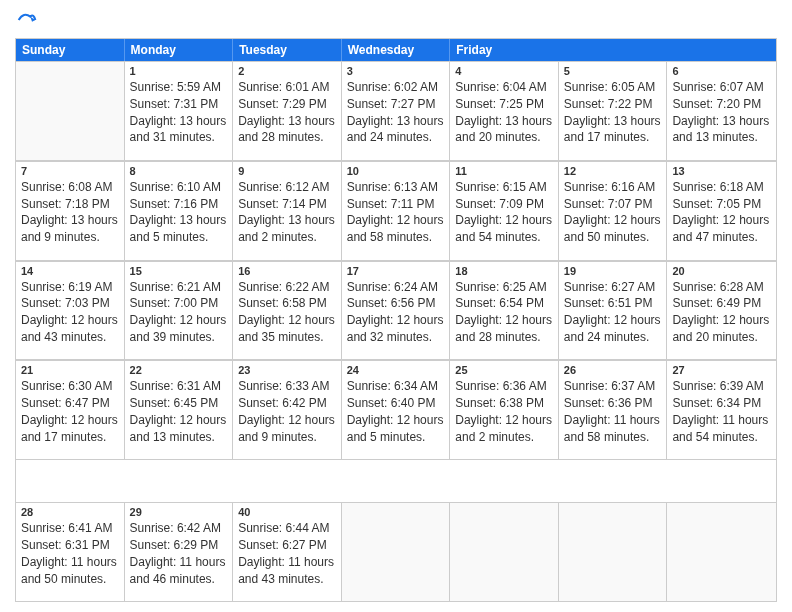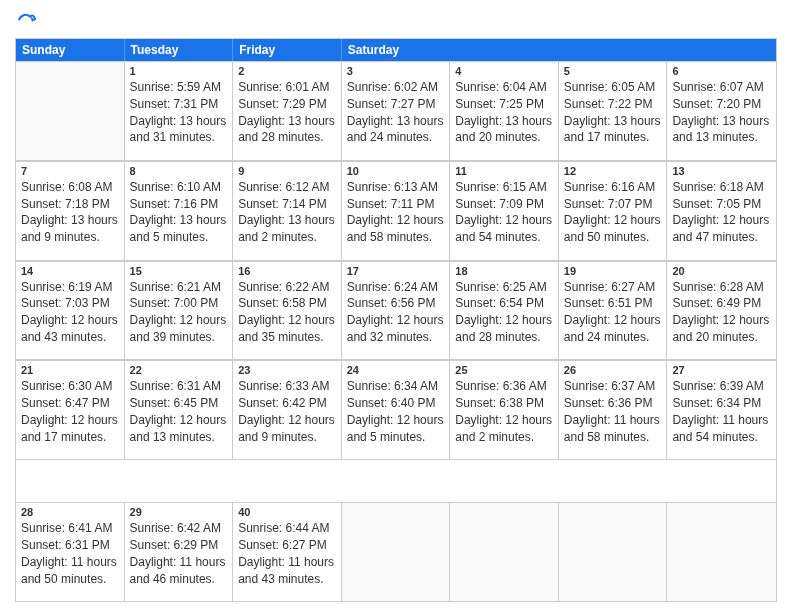--- a/index.html
+++ b/index.html
@@ -135,23 +135,24 @@
     </div>
     <div class="title-block">
       <div class="month-title"></div>
       <div class="location"></div>
     </div>
   </div>
 
   <div class="calendar outer-border">
     <div class="cal-header">
     <div class="cal-header-cell">Sunday</div>
+        <div class="cal-header-cell">Monday</div>
         <div class="cal-header-cell">Tuesday</div>
+        <div class="cal-header-cell">Wednesday</div>
         <div class="cal-header-cell">Friday</div>
-        <div class="cal-header-cell">Saturday</div>
       </div>
     <div class="cal-body">
     <div class="cal-row">
           <div class="cal-cell empty"></div>
           <div class="cal-cell">
             <span class="day-num">1</span>
             <div class="cell-info">Sunrise: 5:59 AM<br>Sunset: 7:31 PM<br>Daylight: 13 hours<br>and 31 minutes.</div>
           </div>
           <div class="cal-cell">
             <span class="day-num">2</span>

